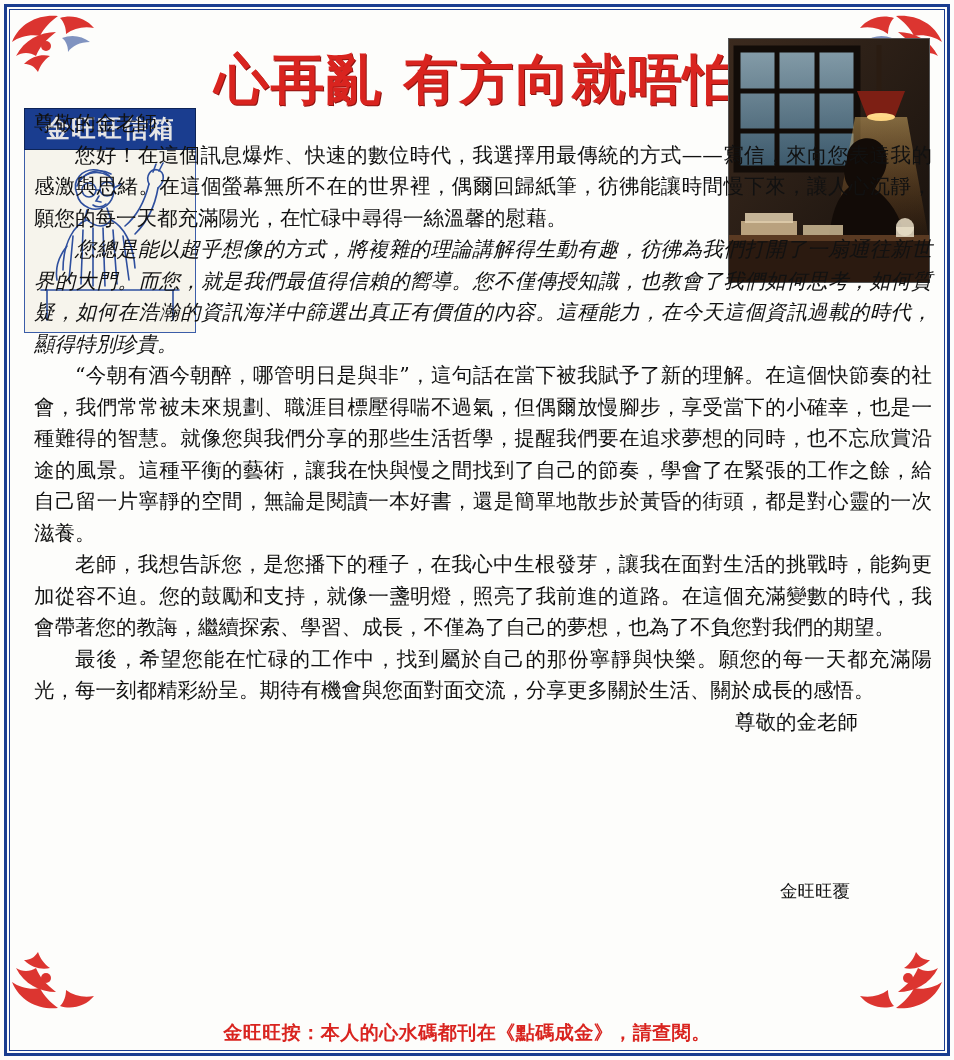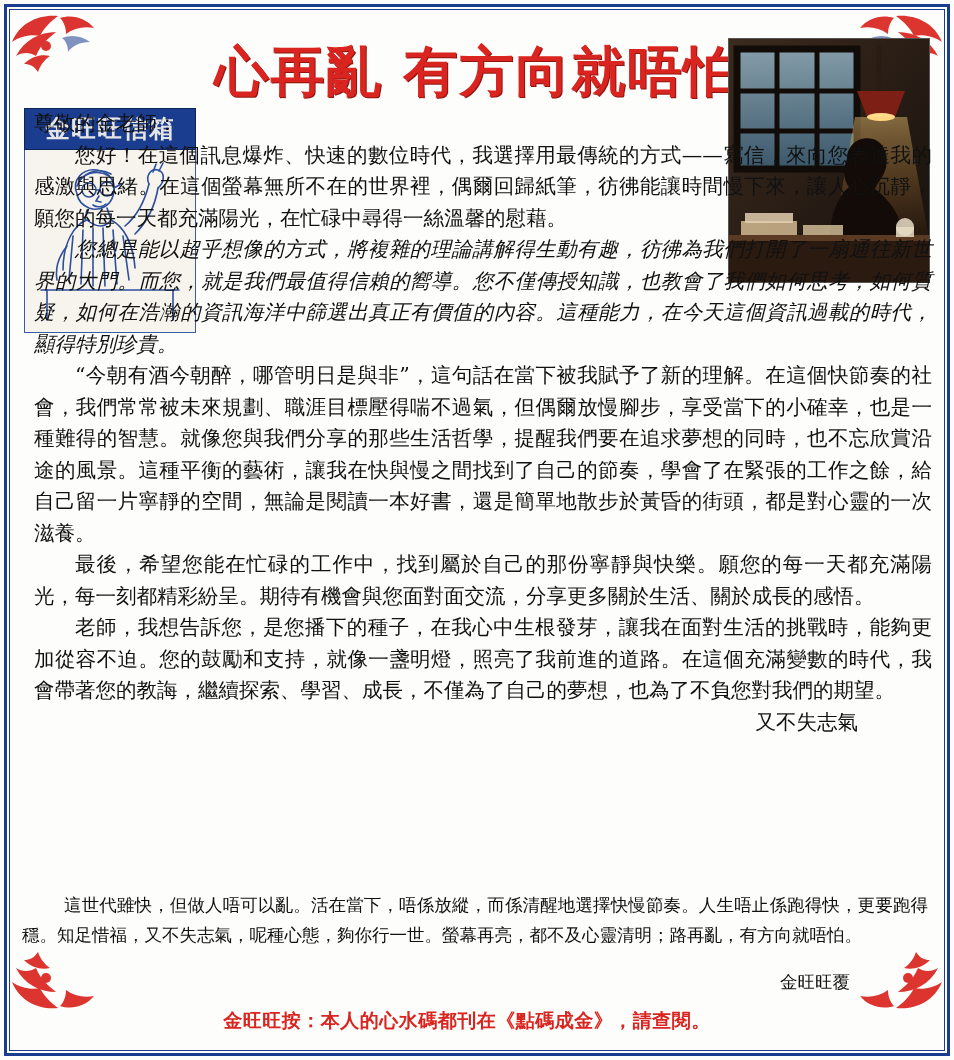--- a/index.html
+++ b/index.html
@@ -40,21 +40,21 @@
     pointer-events: none;
   }
   .corner svg { display: block; }
   .corner.tl { left: 10px; top: 12px; }
   .corner.tr { right: 10px; top: 12px; transform: scaleX(-1); }
   .corner.bl { left: 10px; bottom: 48px; transform: scaleY(-1); }
   .corner.br { right: 10px; bottom: 48px; transform: scale(-1,-1); }
 
   .headline {
     position: absolute;
-    top: 36px;
+    top: 44px;
     left: 0;
     width: 954px;
     text-align: center;
     font-family: "DejaVu Serif", serif;
     font-weight: bold;
     font-size: 54px;
     letter-spacing: 2px;
     color: #d9241f;
     text-shadow: 1px 1px 0 #8d1410;
   }
@@ -153,21 +153,21 @@
   .reply .rindent { text-indent: 2.4em; }
   .reply-sign {
     text-align: right;
     padding-right: 78px;
     margin-top: 4px;
   }
 
   .footnote {
     position: absolute;
     left: 0;
-    bottom: 26px;
+    bottom: 14px;
     width: 934px;
     text-align: center;
     font-family: "DejaVu Serif", serif;
     font-weight: bold;
     font-size: 19px;
     color: #d9241f;
     letter-spacing: 0.5px;
   }
 
   
@@ -334,26 +334,25 @@
       <rect width="200" height="243" fill="none"></rect>
     </svg>
   </div>
 
   <div class="content">
     <div class="letter">
       <p class="salutation">尊敬的金老師：</p>
       <p class="wrap-first indent">您好！在這個訊息爆炸、快速的數位時代，我選擇用最傳統的方式——寫信，來向您表達我的感激與思緒。在這個螢幕無所不在的世界裡，偶爾回歸紙筆，彷彿能讓時間慢下來，讓人心沉靜，願您的每一天都充滿陽光，在忙碌中尋得一絲溫馨的慰藉。</p>
       <p class="wrap-second">您總是能以超乎想像的方式，將複雜的理論講解得生動有趣，彷彿為我們打開了一扇通往新世界的大門。而您，就是我們最值得信賴的嚮導。您不僅傳授知識，也教會了我們如何思考，如何質疑，如何在浩瀚的資訊海洋中篩選出真正有價值的內容。這種能力，在今天這個資訊過載的時代，顯得特別珍貴。</p>
       <p class="indent">“今朝有酒今朝醉，哪管明日是與非”，這句話在當下被我賦予了新的理解。在這個快節奏的社會，我們常常被未來規劃、職涯目標壓得喘不過氣，但偶爾放慢腳步，享受當下的小確幸，也是一種難得的智慧。就像您與我們分享的那些生活哲學，提醒我們要在追求夢想的同時，也不忘欣賞沿途的風景。這種平衡的藝術，讓我在快與慢之間找到了自己的節奏，學會了在緊張的工作之餘，給自己留一片寧靜的空間，無論是閱讀一本好書，還是簡單地散步於黃昏的街頭，都是對心靈的一次滋養。</p>
+      <p class="indent">老師，我想告訴您，是您播下的種子，在我心中生根發芽，讓我在面對生活的挑戰時，能夠更加從容不迫。您的鼓勵和支持，就像一盞明燈，照亮了我前進的道路。在這個充滿變數的時代，我會帶著您的教誨，繼續探索、學習、成長，不僅為了自己的夢想，也為了不負您對我們的期望。</p>
       <p class="indent">最後，希望您能在忙碌的工作中，找到屬於自己的那份寧靜與快樂。願您的每一天都充滿陽光，每一刻都精彩紛呈。期待有機會與您面對面交流，分享更多關於生活、關於成長的感悟。</p>
-      <p class="indent">老師，我想告訴您，是您播下的種子，在我心中生根發芽，讓我在面對生活的挑戰時，能夠更加從容不迫。您的鼓勵和支持，就像一盞明燈，照亮了我前進的道路。在這個充滿變數的時代，我會帶著您的教誨，繼續探索、學習、成長，不僅為了自己的夢想，也為了不負您對我們的期望。</p>
-      <p class="signoff">又不失志氣</p>
+      <p class="signoff">尊敬的金老師</p>
     </div>
   </div>
 
   <div class="reply">
-    <p class="rindent">這世代雖快，但做人唔可以亂。活在當下，唔係放縱，而係清醒地選擇快慢節奏。人生唔止係跑得快，更要跑得穩。知足惜福，又不失志氣，呢種心態，夠你行一世。螢幕再亮，都不及心靈清明；路再亂，有方向就唔怕。</p>
     <p class="reply-sign">金旺旺覆</p>
   </div>
 
   <div class="footnote">金旺旺按：本人的心水碼都刊在《點碼成金》，請查閱。</div>
 
 </div>
 
 </body></html>

